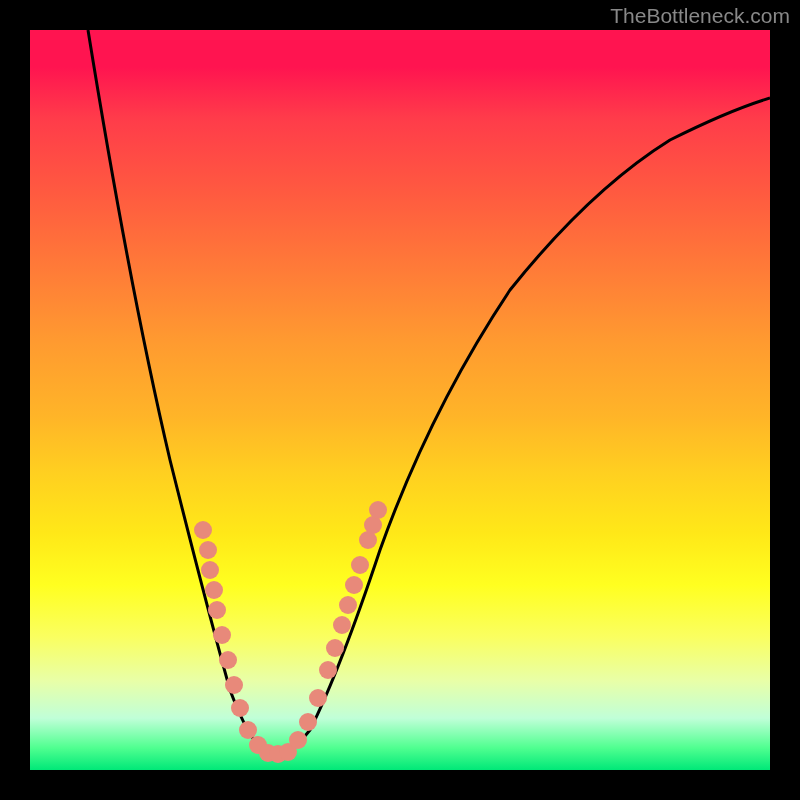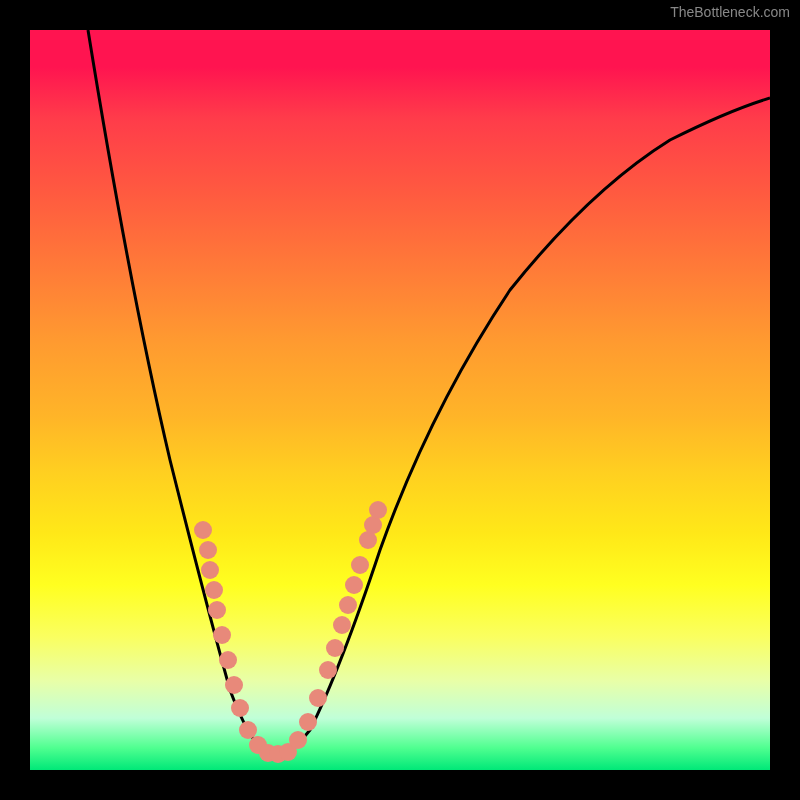--- a/index.html
+++ b/index.html
@@ -38,21 +38,21 @@
       #c0ffd8 93%,
       #50ff90 97%,
       #00e878 100%
     );
   }
   .watermark {
     position: absolute;
     top: 4px;
     right: 10px;
     color: #888;
-    font-size: 14px;
+    font-size: 21px;
     font-family: Arial, sans-serif;
     z-index: 100;
   }
   svg.curve {
     position: absolute;
     top: 0;
     left: 0;
     width: 100%;
     height: 100%;
     z-index: 10;

